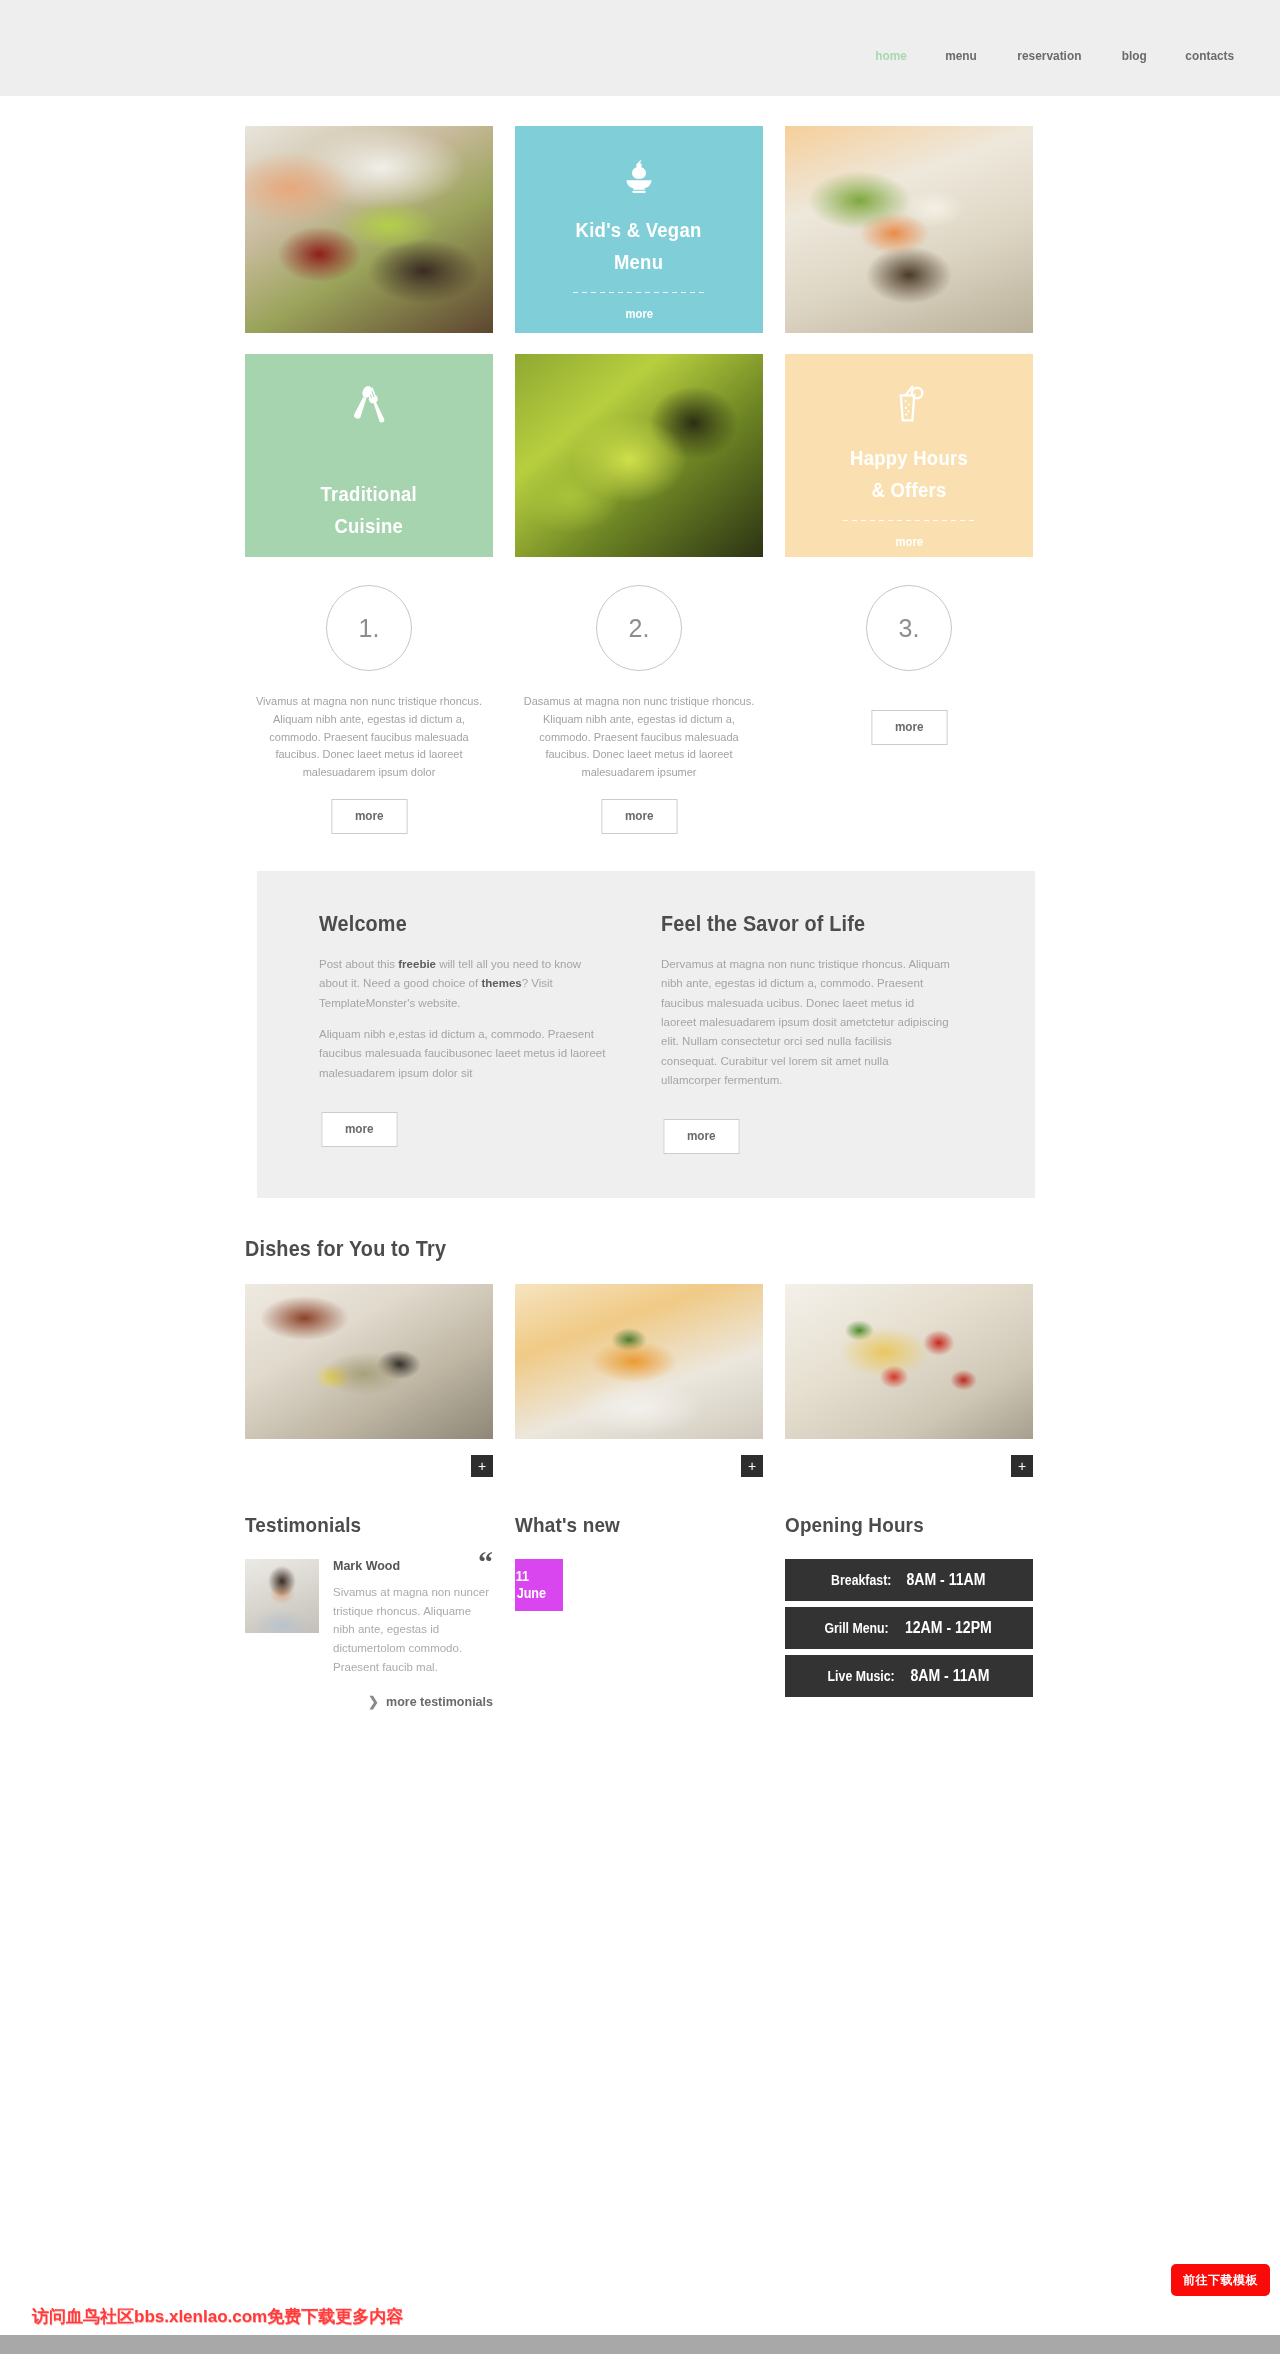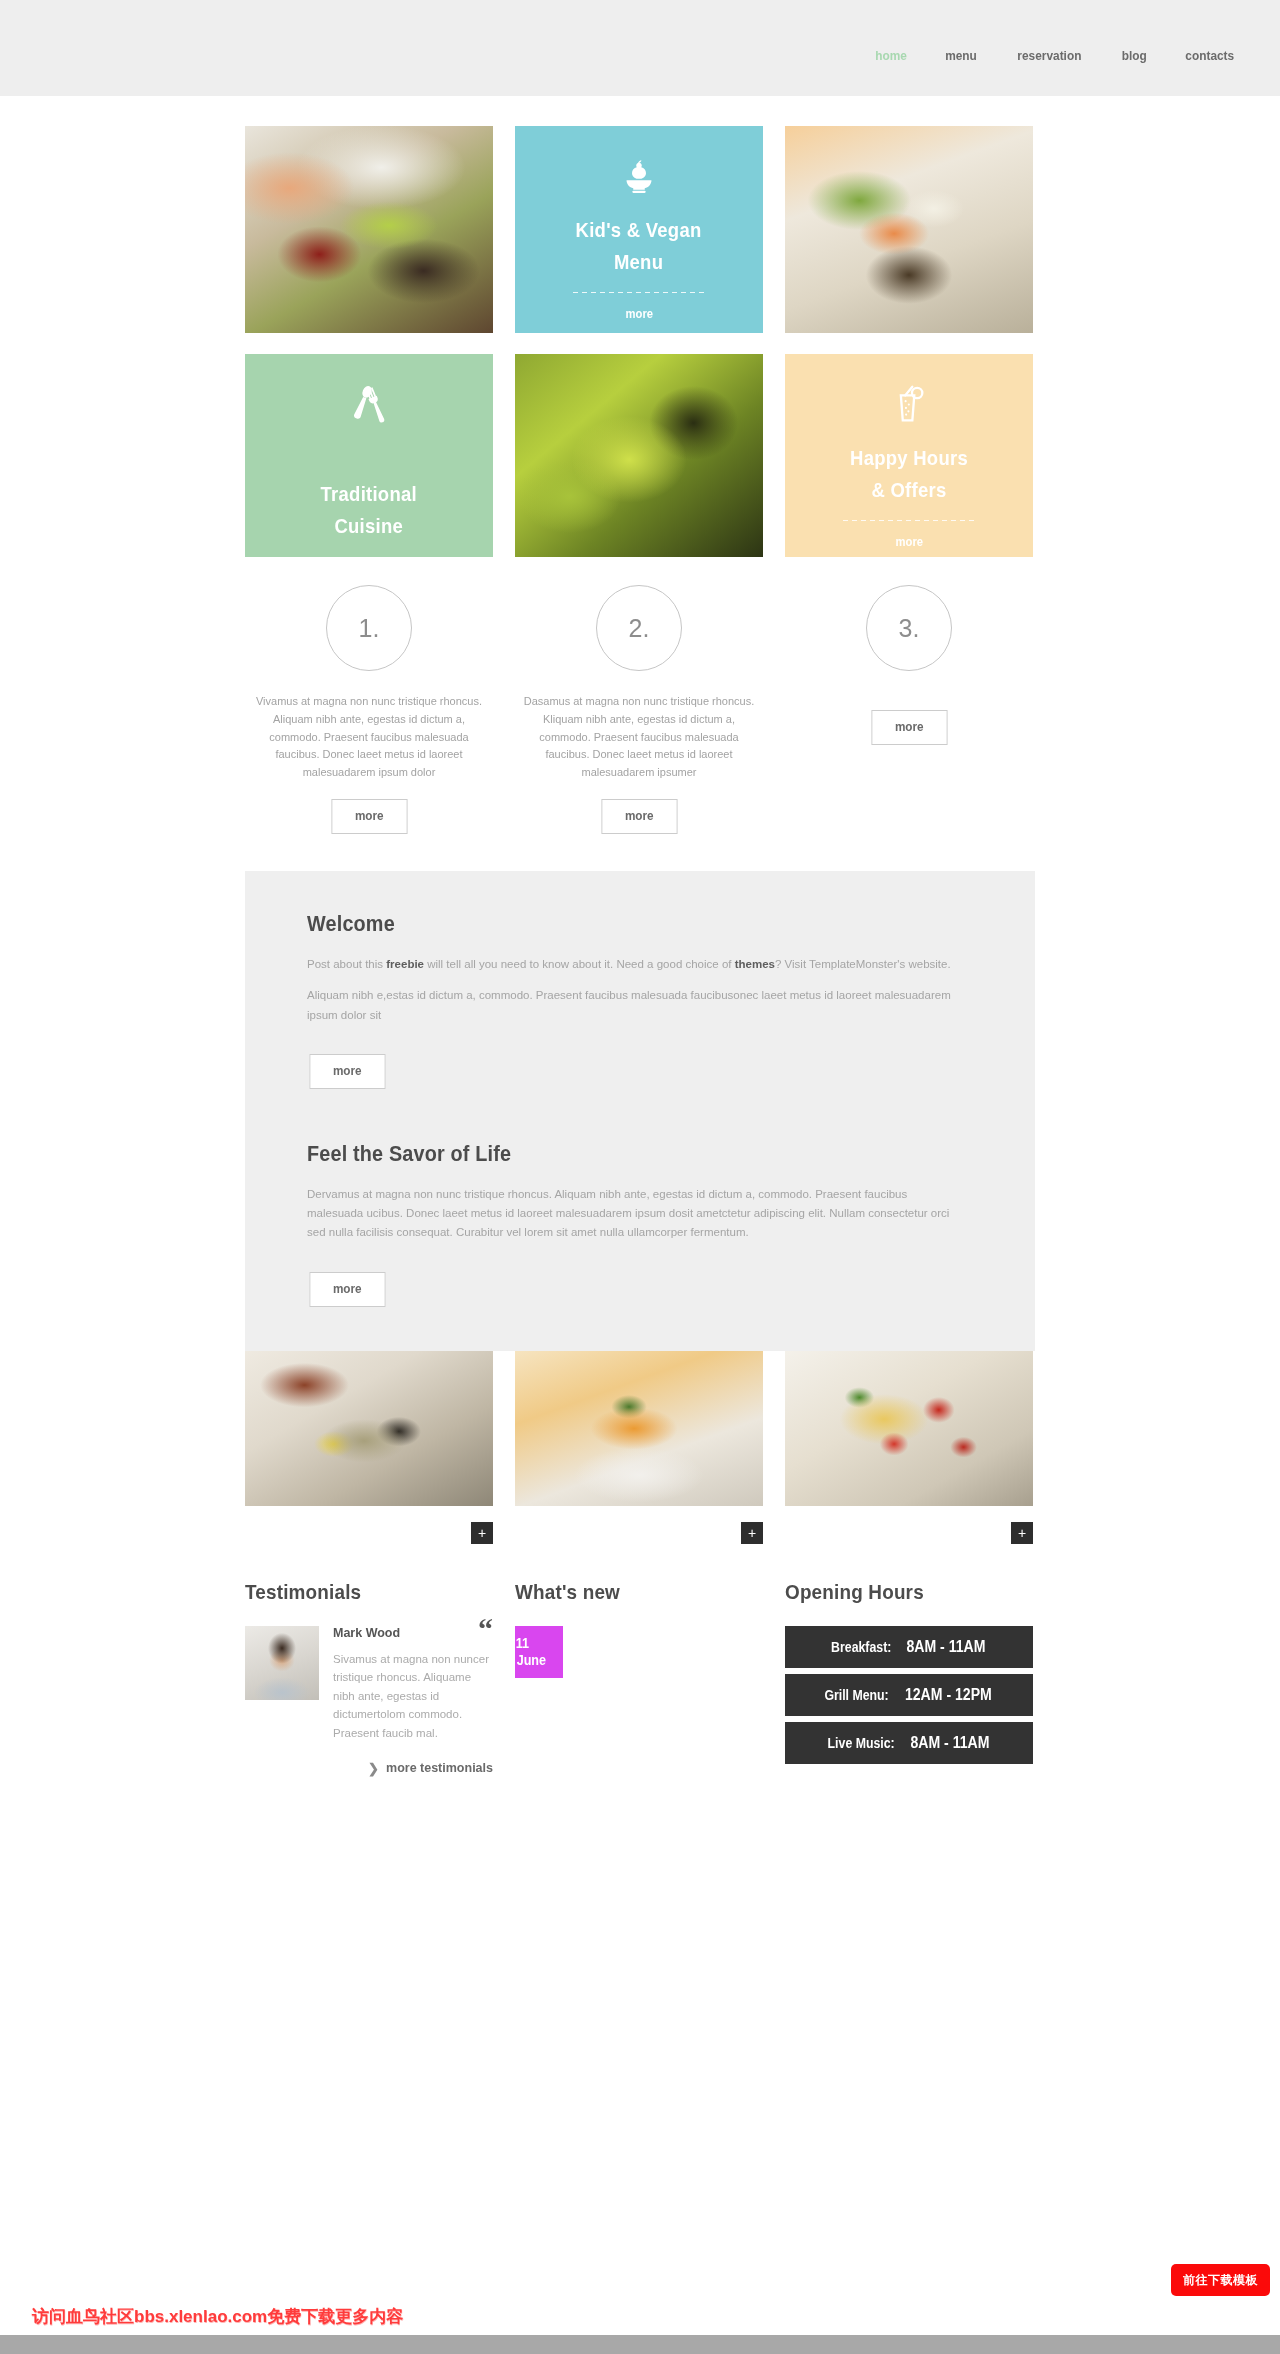--- a/index.html
+++ b/index.html
@@ -226,22 +226,23 @@
     transform: scaleX(0.94);
     line-height: 1.35;
   }
 
   
   .panel {
     margin-top: 37px;
     background: #efefef;
     padding: 40px 84px 44px 62px;
     display: grid;
-    grid-template-columns: 1fr;
+    grid-template-columns: 1fr 1fr;
     gap: 52px;
+    margin-left: 12px;
   }
 
   .panel h2 {
     color: #4c4c4c;
     font-size: 22px;
     font-weight: bold;
     font-family: "Liberation Sans Narrow", "Liberation Sans", sans-serif;
     transform: scaleX(0.9);
     transform-origin: left center;
     margin-bottom: 18px;
@@ -606,20 +607,23 @@
       <p>Aliquam nibh e,estas id dictum a, commodo. Praesent faucibus malesuada faucibusonec laeet metus id laoreet malesuadarem ipsum dolor sit</p>
       <a href="#" class="btn-more">more</a>
     </div>
     <div>
       <h2>Feel the Savor of Life</h2>
       <p>Dervamus at magna non nunc tristique rhoncus. Aliquam nibh ante, egestas id dictum a, commodo. Praesent faucibus malesuada ucibus. Donec laeet metus id laoreet malesuadarem ipsum dosit ametctetur adipiscing elit. Nullam consectetur orci sed nulla facilisis consequat. Curabitur vel lorem sit amet nulla ullamcorper fermentum.</p>
       <a href="#" class="btn-more">more</a>
     </div>
   </div>
 
+  <div class="dishes-head">
+    <div class="sec-title">Dishes for You to Try</div>
+  </div>
 
   <div class="dishes">
     <div>
       <div class="dish-img photo-seafood"></div>
       <div class="dish-bar">
         <a href="#" class="plus-btn">+</a>
       </div>
     </div>
     <div>
       <div class="dish-img photo-dessert"></div>

